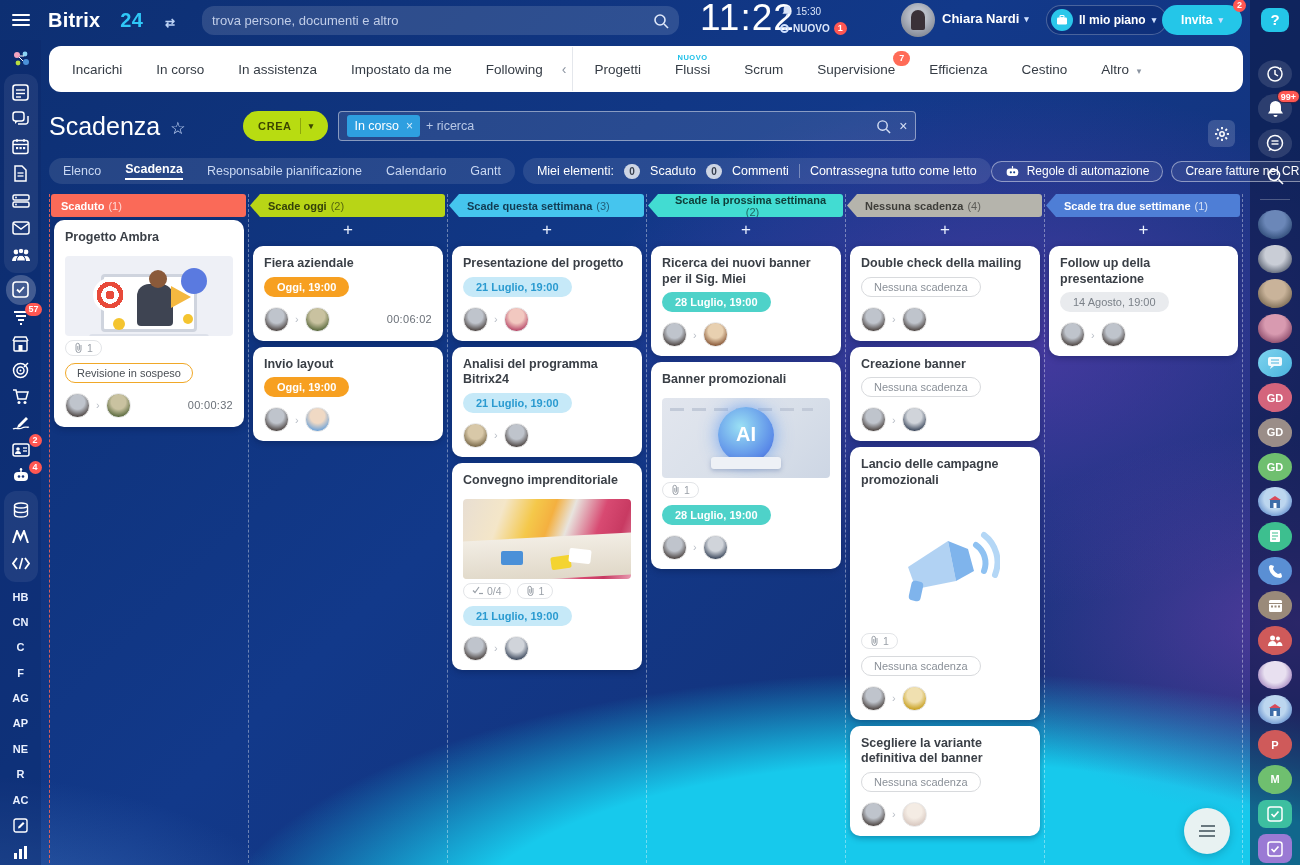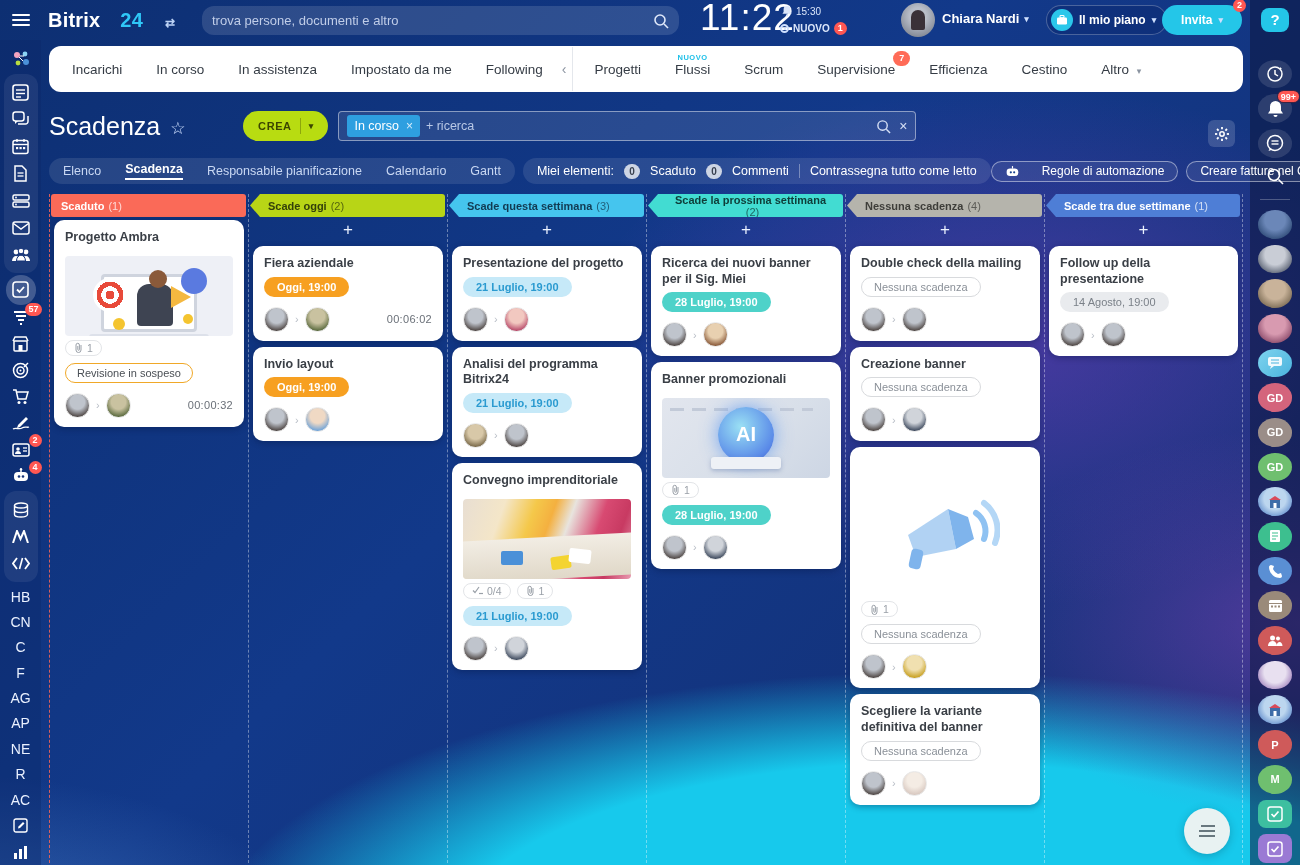--- a/index.html
+++ b/index.html
@@ -40,21 +40,21 @@
   .plan-ico{width:22px;height:22px;border-radius:50%;background:#2bc7ea;display:flex;align-items:center;justify-content:center;}
   .invite{position:absolute;left:1162px;top:5px;width:80px;height:30px;background:#24c6e8;border:none;border-radius:16px;color:#fff;font-size:12px;font-weight:bold;display:flex;align-items:center;justify-content:center;gap:6px;cursor:pointer;font-family:inherit;}
   .invite .badge{position:absolute;right:-4px;top:-6px;}
 
   
   .left-rail{position:absolute;left:0;top:40px;width:41px;height:825px;background:rgba(12,40,105,.42);display:flex;flex-direction:column;align-items:center;padding-top:6px;}
   .rail-group{background:rgba(255,255,255,.07);border-radius:12px;padding:5px 0;display:flex;flex-direction:column;align-items:center;width:34px;margin:2px 0;}
   .rail-item{width:30px;height:27px;display:flex;align-items:center;justify-content:center;position:relative;cursor:pointer;color:#e8eefb;}
   .rail-item.active{background:rgba(255,255,255,.22);border-radius:50%;width:30px;height:30px;}
   .rail-item .badge{position:absolute;right:-6px;top:-2px;}
-  .rail-letter{font-size:14px;font-weight:normal;color:#eaf1ff;height:26px;display:flex;align-items:center;justify-content:center;cursor:pointer;}
+  .rail-letter{font-size:11px;font-weight:bold;color:#eaf1ff;height:26px;display:flex;align-items:center;justify-content:center;cursor:pointer;}
   .right-rail{position:absolute;right:0;top:0;width:50px;height:865px;background:rgba(13,22,62,.55);display:flex;flex-direction:column;align-items:center;padding-top:8px;gap:4px;}
   .rr-help{width:28px;height:28px;border-radius:8px;background:#24c6e8;color:#fff;font-weight:bold;font-size:15px;display:flex;align-items:center;justify-content:center;cursor:pointer;margin-bottom:24px;}
   .rr-ico{width:34px;height:34px;border-radius:50%;background:rgba(255,255,255,.12);display:flex;align-items:center;justify-content:center;position:relative;cursor:pointer;margin-bottom:2px;}
   .rr-ico .badge{position:absolute;right:-8px;top:-4px;border:1px solid rgba(13,22,62,.8);}
   .rr-search{width:34px;height:30px;display:flex;align-items:center;justify-content:center;cursor:pointer;margin-bottom:2px;}
   .rr-div{width:30px;height:1px;background:rgba(255,255,255,.25);margin:4px 0 6px;}
   .rr-av{width:34px;height:34px;border-radius:50%;margin-bottom:2px;cursor:pointer;display:flex;align-items:center;justify-content:center;font-size:11px;font-weight:bold;color:#fff;position:relative;overflow:hidden;}
 
   
   .p-photo1{background:radial-gradient(circle at 50% 35%,#6b87b8 0 40%,#2e4a76 80%);}
@@ -102,21 +102,21 @@
 
   
   .viewrow{display:flex;align-items:center;margin-top:12px;height:26px;font-size:12.5px;}
   .viewtabs{background:rgba(255,255,255,.10);border-radius:14px;height:26px;display:flex;align-items:center;padding:0 14px;gap:24px;}
   .vtab{color:#c9d8f3;cursor:pointer;white-space:nowrap;}
   .vtab.active{color:#fff;font-weight:bold;border-bottom:2px solid #fff;padding-bottom:2px;}
   .mypane{background:rgba(255,255,255,.10);border-radius:14px;height:26px;display:flex;align-items:center;padding:0 14px;gap:10px;margin-left:8px;white-space:nowrap;}
   .cntb{background:#cdd5e4;color:#3a4250;font-size:10px;font-weight:bold;border-radius:8px;min-width:16px;height:15px;line-height:15px;text-align:center;display:inline-block;}
   .vdiv{width:1px;height:14px;background:rgba(255,255,255,.35);}
   .rightbtns{margin-left:auto;display:flex;gap:8px;}
-  .obtn{height:21px;border:1px solid rgba(255,255,255,.45);background:rgba(255,255,255,.08);border-radius:14px;color:#fff;font-size:12px;display:flex;align-items:center;gap:22px;padding:0 13px;cursor:pointer;white-space:nowrap;}
+  .obtn{height:21px;border:1px solid rgba(255,255,255,.45);background:rgba(255,255,255,.08);border-radius:14px;color:#fff;font-size:12px;display:flex;align-items:center;gap:7px;padding:0 13px;cursor:pointer;white-space:nowrap;}
 
   
   .board{display:flex;margin-top:10px;height:669px;}
   .kcol{width:199px;border-left:1px dashed rgba(255,255,255,.38);display:flex;flex-direction:column;overflow:hidden;}
   .kcol:last-child{border-right:1px dashed rgba(255,255,255,.38);}
   .kcol.overdue{border-left-color:rgba(250,100,85,.85);}
   .col-head{height:23px;margin:0 2px 0 1px;display:flex;align-items:center;font-size:11px;font-weight:bold;padding:0 8px 0 10px;border-radius:3px;}
   .col-head.pointed{clip-path:polygon(0 50%,10px 0,100% 0,100% 100%,10px 100%);padding-left:18px;}
   .col-head .cnt{font-weight:normal;opacity:.75;margin-left:4px;}
   .addrow{height:26px;display:flex;align-items:center;justify-content:center;color:#eaf1ff;font-size:17px;font-weight:300;cursor:pointer;}
@@ -808,20 +808,21 @@
         <div class="card">
           <div class="card-title">Creazione banner</div>
           <div class="pill pill-none">Nessuna scadenza</div>
           <div class="cfoot">
             <span class="av av-dark"></span>
             <span class="chv">›</span>
             <span class="av av-suit"></span>
           </div>
         </div>
         <div class="card">
+          <div class="card-title">Lancio delle campagne promozionali</div>
           <div class="cimg img-mega">
             <svg width="110" height="90" viewBox="0 0 110 90">
               <polygon points="18,48 58,22 66,62 26,70" fill="#a8cdf2" opacity=".9"></polygon>
               <polygon points="58,22 78,30 84,52 66,62" fill="#7fb4ec"></polygon>
               <rect x="20" y="62" width="12" height="20" rx="4" fill="#7fb4ec" transform="rotate(12 26 72)"></rect>
               <path d="M86 26a22 22 0 0 1 8 26" fill="none" stroke="#8fc2f2" stroke-width="6" stroke-linecap="round"></path>
               <path d="M94 16a34 34 0 0 1 11 40" fill="none" stroke="#b4d7f6" stroke-width="6" stroke-linecap="round"></path>
             </svg>
           </div>
           <div class="metarow">

